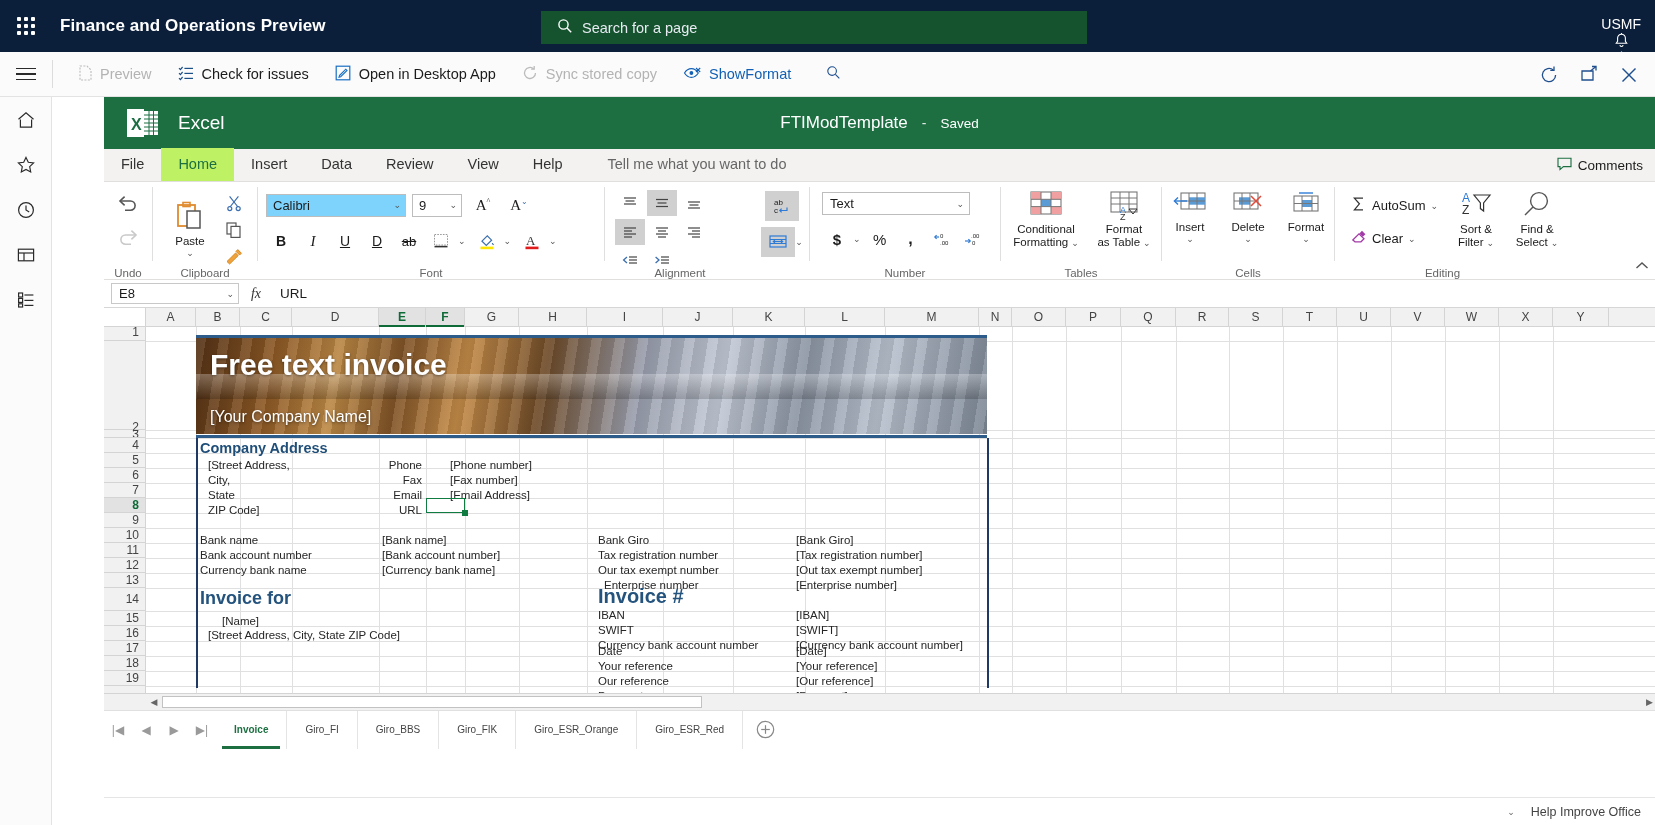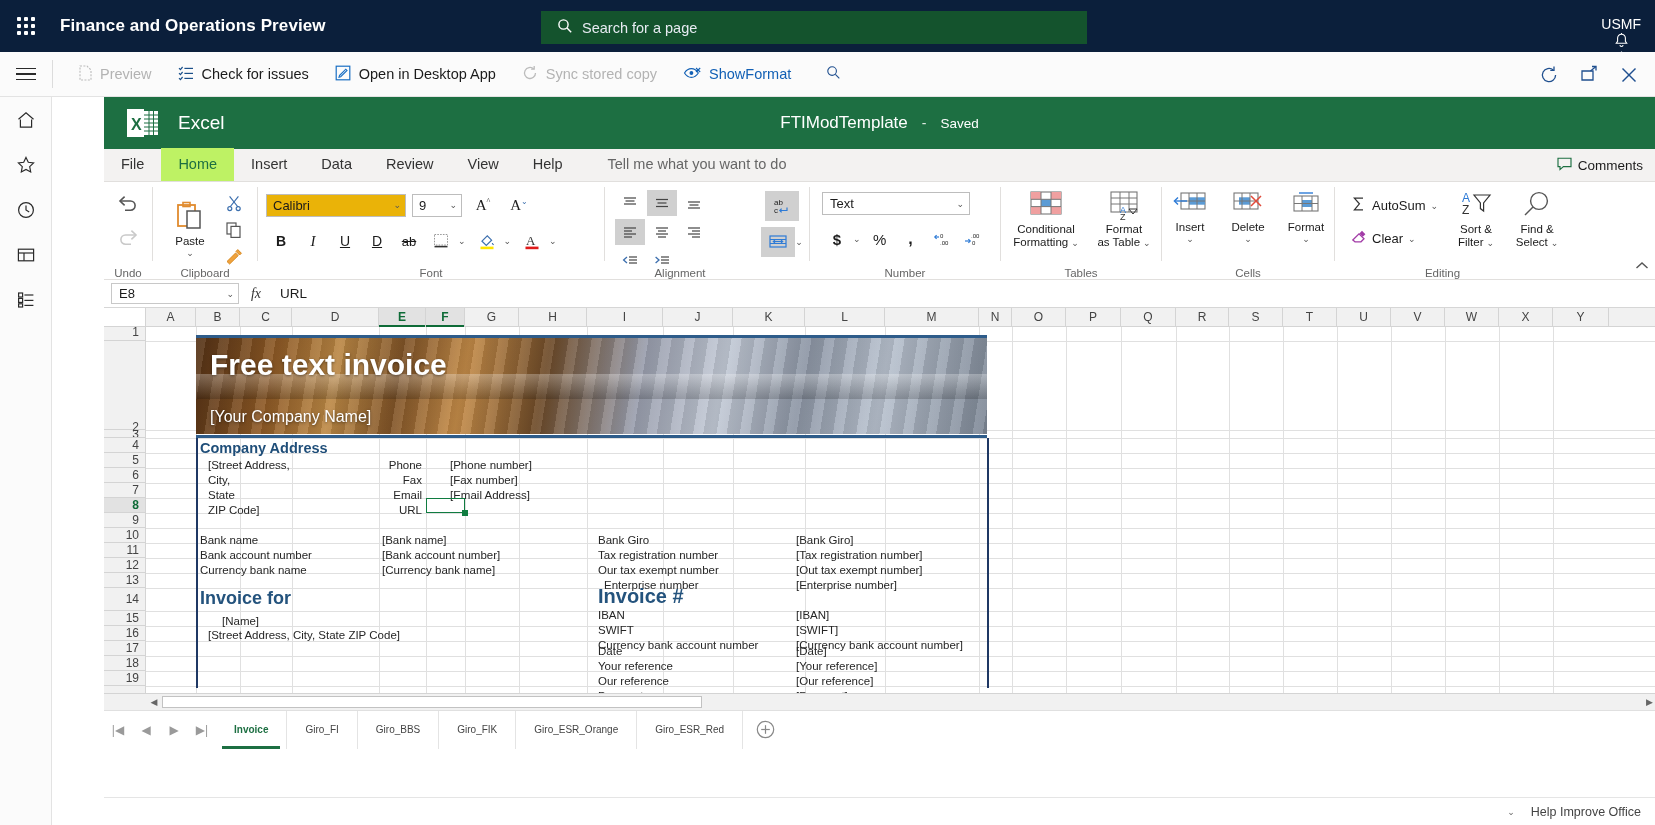--- a/index.html
+++ b/index.html
@@ -92,21 +92,21 @@
   }
   .gdiv { width:1px; background:#e1dfdd; height:74px; margin-top:5px; }
   .rrow { display:flex; align-items:center; }
   .bigbtn {
     width:50px; display:flex; flex-direction:column; align-items:center; cursor:pointer;
     font-size:11.5px; color:#1b1b1b; line-height:1.15; text-align:center;
   }
   .sq { width:30px; height:26px; display:flex; align-items:center; justify-content:center; cursor:pointer; }
   .sq.on { background:#d0d0d0; }
   .fontname {
-    width:140px; height:23px; border:1px solid #bdbdbd; background:#eab308; font-size:13px;
+    width:140px; height:23px; border:1px solid #bdbdbd; background:#7dd3fc; font-size:13px;
     display:flex; align-items:center; padding:0 4px 0 6px; justify-content:space-between; cursor:pointer;
   }
   .fontsize {
     width:50px; height:23px; border:1px solid #bdbdbd; background:#fff; font-size:13px;
     display:flex; align-items:center; padding:0 4px 0 6px; justify-content:space-between; cursor:pointer;
   }
   .numfmt {
     width:148px; height:23px; border:1px solid #bdbdbd; background:#fff; font-size:13px;
     display:flex; align-items:center; padding:0 5px 0 7px; justify-content:space-between; cursor:pointer;
   }

